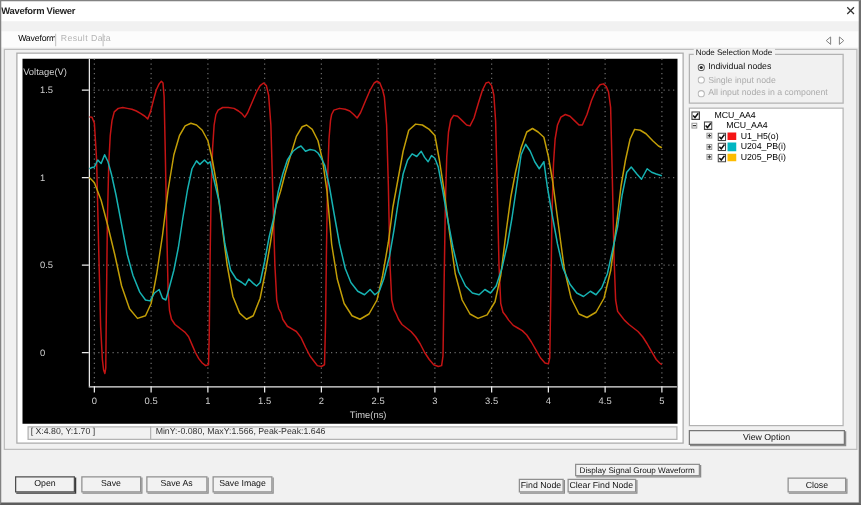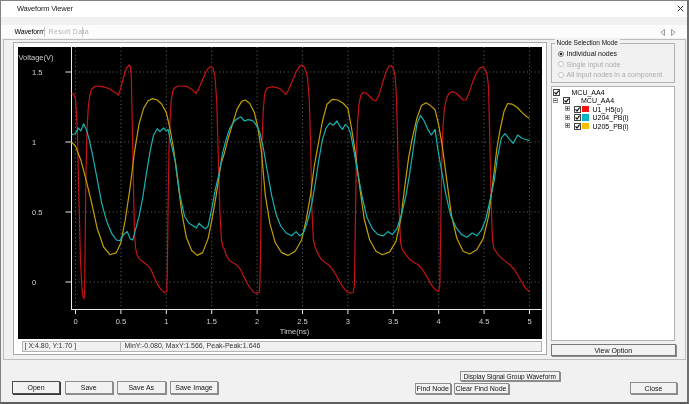--- a/index.html
+++ b/index.html
@@ -2,21 +2,21 @@
 <html><head><meta charset="utf-8"><style>
 *{margin:0;padding:0;box-sizing:border-box;}
 html,body{width:689px;height:404px;}
 body{font-family:"Liberation Sans",sans-serif;background:#f1f1f1;position:relative;overflow:hidden;}
 .abs{position:absolute;}
 .btn{position:absolute;background:#f2f2f2;border:1px solid #8f8f8f;box-shadow:1px 1px 0 #8a8a8a;font-size:7px;color:#111;text-align:center;font-family:"Liberation Sans",sans-serif;white-space:nowrap;overflow:hidden;}
 </style></head>
 <body>
 <div class="abs" style="left:0;top:0;width:689px;height:404px;border:1px solid #828282;border-right:2px solid #6f6f6f;border-bottom:2px solid #5d5d5d;z-index:50;pointer-events:none;"></div>
 <div class="abs" style="left:1px;top:1px;width:686px;height:16px;background:#fff;"></div>
-<div class="abs" style="left:17px;top:3.5px;font-size:7.5px;letter-spacing:-0.2px;color:#222;">Waveform Viewer</div>
+<div class="abs" style="left:1px;top:3.5px;font-size:7.5px;letter-spacing:-0.2px;color:#222;font-weight:bold;">Waveform Viewer</div>
 <svg class="abs" style="left:677px;top:4.5px;" width="7" height="7" viewBox="0 0 7 7">
     <path d="M0.8,0.8 L6.2,6.2 M6.2,0.8 L0.8,6.2" stroke="#333" stroke-width="1"></path>
   </svg>
 <div class="abs" style="left:1px;top:25px;width:686px;height:13px;background:#fcfcfc;"></div>
 <div class="abs" style="left:14.5px;top:27.5px;font-size:7px;letter-spacing:-0.15px;color:#000;">Waveform</div>
 <div class="abs" style="left:43.5px;top:26.5px;width:1px;height:10px;background:#c9c9c9;"></div>
 <div class="abs" style="left:48.5px;top:27.5px;font-size:7px;letter-spacing:0.35px;color:#b3b3b3;">Result Data</div>
 <div class="abs" style="left:82px;top:26.5px;width:1px;height:10px;background:#c9c9c9;"></div>
 <svg class="abs" style="left:660px;top:29px;" width="16" height="7" viewBox="0 0 16 7">
     <path d="M4.5,0.5 L1,3.5 L4.5,6.5 Z" fill="#fdfdfd" stroke="#808080" stroke-width="0.8"></path>

